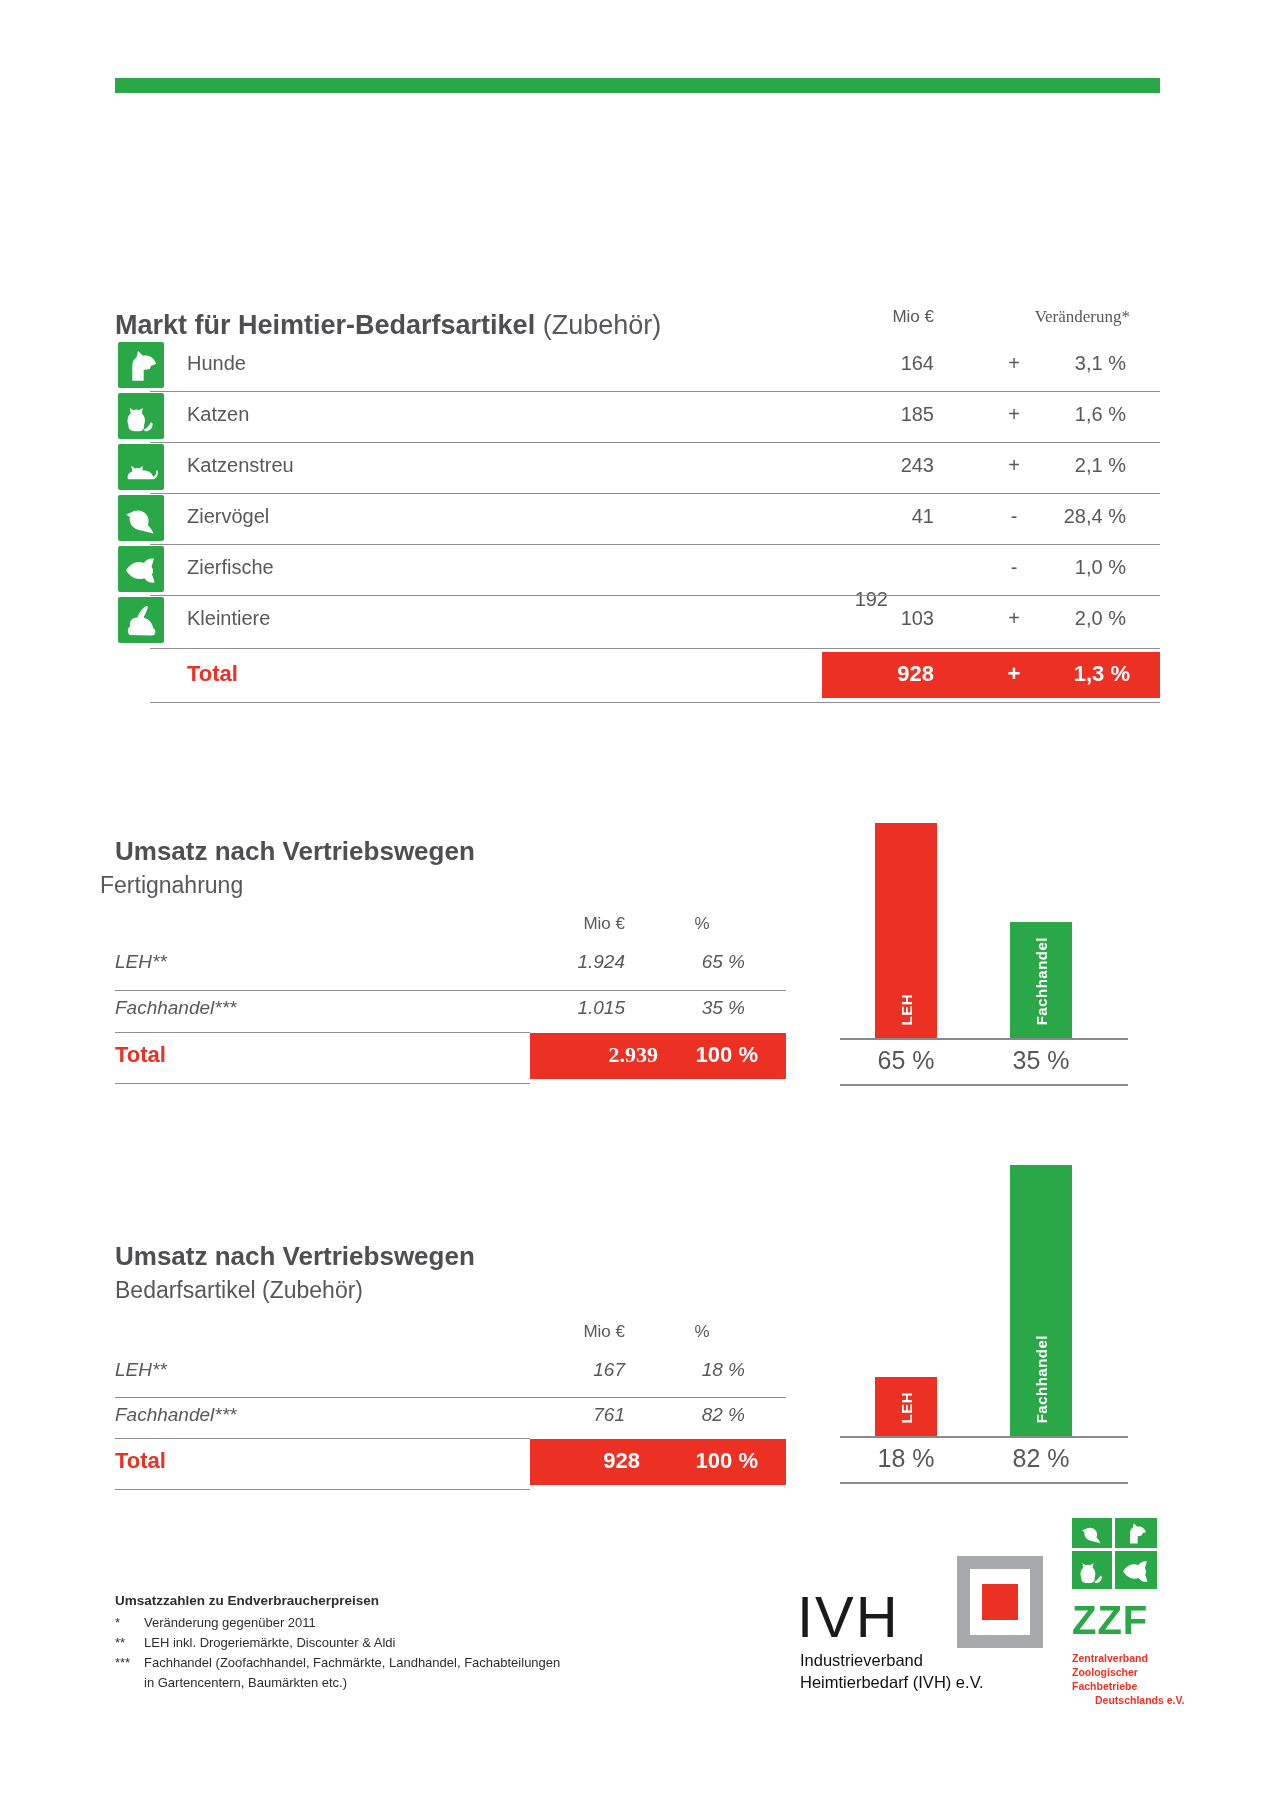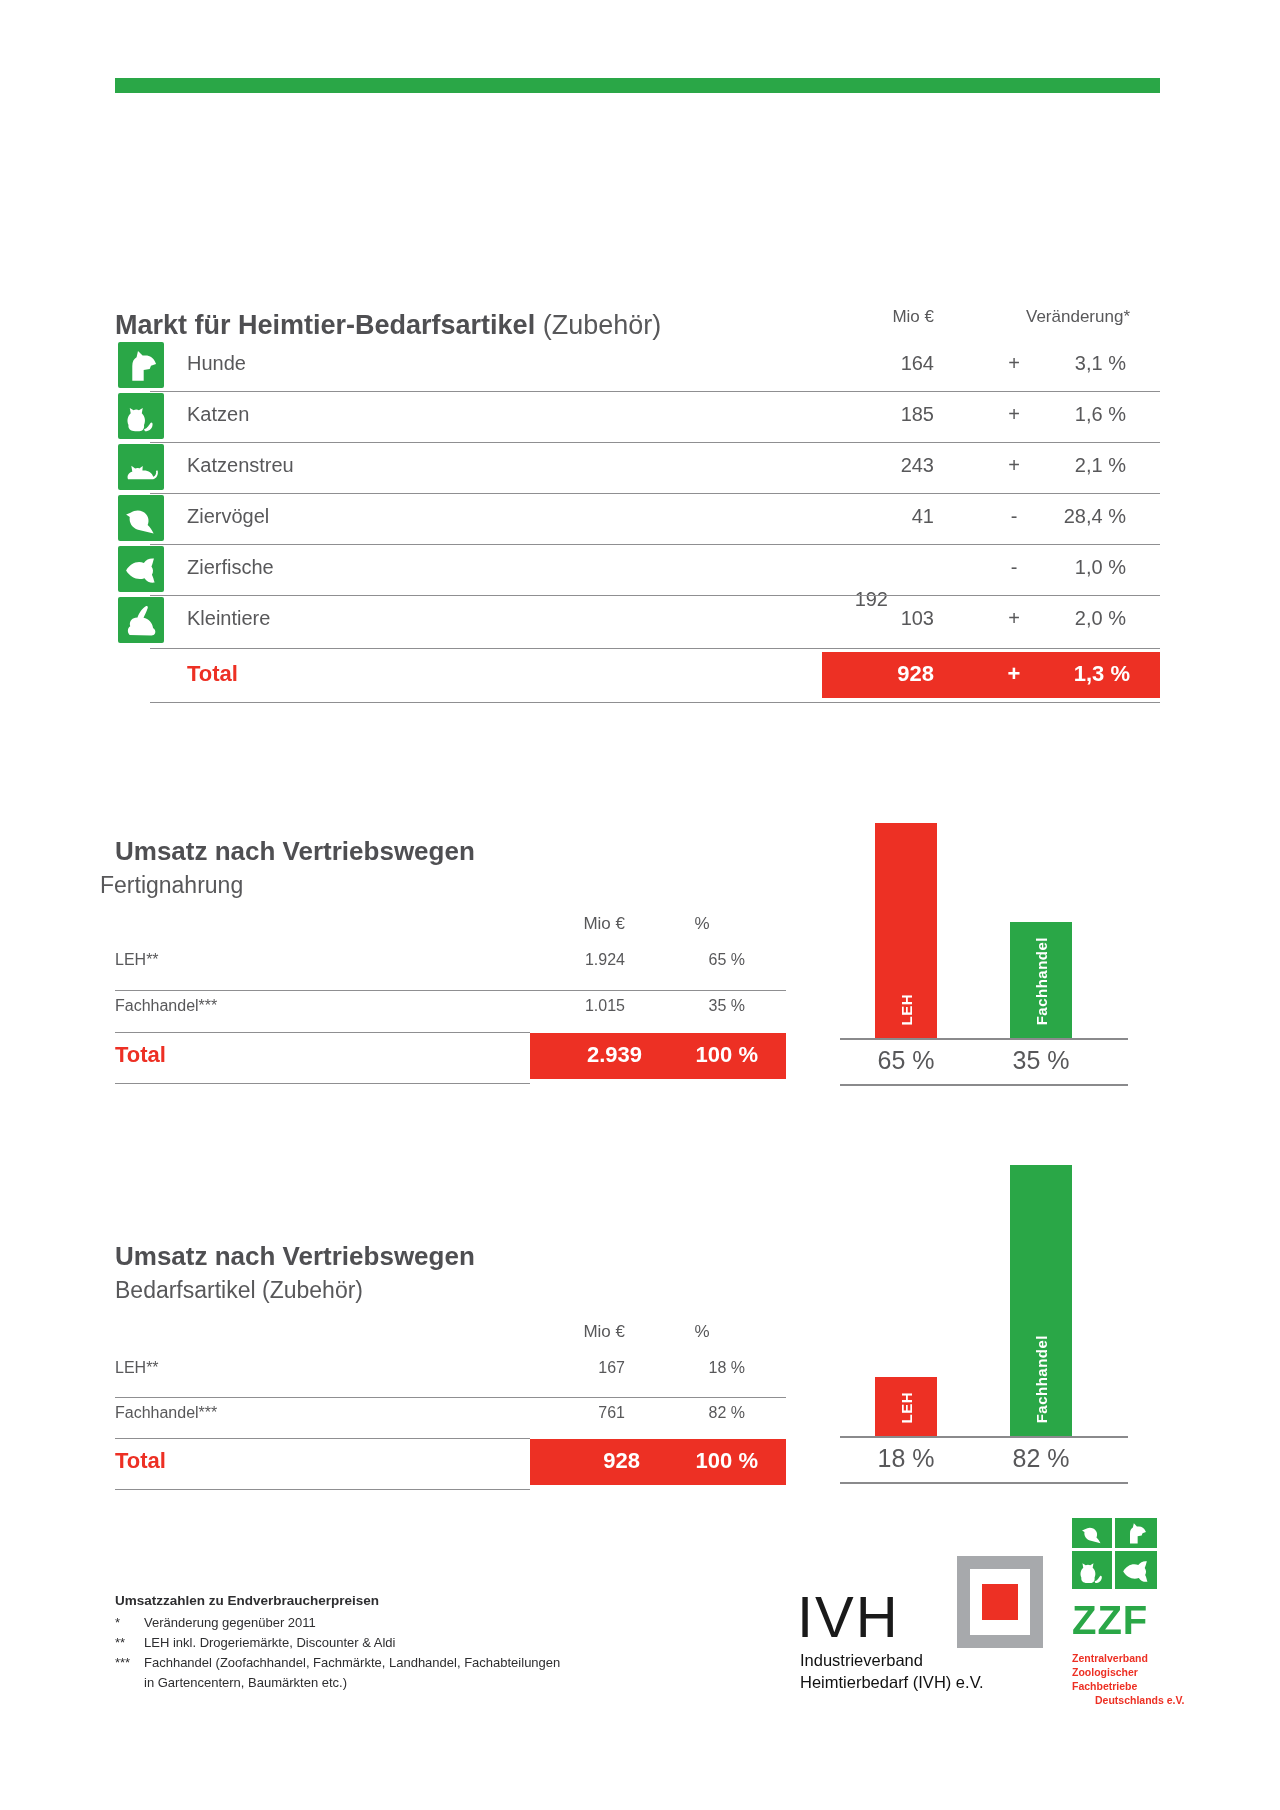--- a/index.html
+++ b/index.html
@@ -12,21 +12,21 @@
   html,body{margin:0;padding:0;background:#fff;}
   body{font-family:"Liberation Sans",sans-serif;color:var(--txt);}
   .page{position:relative;width:1280px;height:1810px;background:#fff;overflow:hidden;}
   .abs{position:absolute;}
   .h1{font-size:27px;font-weight:bold;color:#4f4f52;white-space:nowrap;}
   .h1 .light{font-weight:normal;color:var(--txt);}
   .h2{font-size:26px;font-weight:bold;color:#4f4f52;white-space:nowrap;}
   .h3{font-size:23px;color:var(--txt);white-space:nowrap;}
   .colhead{font-size:17px;color:var(--txt);white-space:nowrap;}
   .cell{font-size:20px;color:var(--txt);white-space:nowrap;}
-  .cell-s{font-size:16px;color:var(--txt);white-space:nowrap;}
+  .cell-s{font-size:19px;color:var(--txt);white-space:nowrap;font-style:italic;}
   .r{text-align:right;}
   .c{text-align:center;}
   .hline{background:var(--line);height:1px;}
   .hline2{background:#8a8a8c;height:2px;}
   .icon-box{width:46px;height:46px;background:var(--green);border-radius:2px;
             display:flex;align-items:center;justify-content:center;}
   .icon-box svg{width:38px;height:38px;}
   .redbox{background:var(--red);}
   .total-label{font-size:22px;font-weight:bold;color:var(--red);white-space:nowrap;}
   .total-cell{font-size:22px;font-weight:bold;color:#fff;white-space:nowrap;}
@@ -56,21 +56,21 @@
 </head>
 <body>
 
 <div class="page">
 
   <div class="abs topbar" style="left:115px;top:78px;width:1045px;height:15px;"></div>
 
   <div class="abs h1" style="left:115px;top:274px;margin-top:36px;"><span>Markt für Heimtier-Bedarfsartikel</span><span class="light"> (Zubehör)</span></div>
 
   <div class="abs colhead r" style="left:790px;top:307px;width:144px;">Mio €</div>
-  <div class="abs colhead r" style="left:985px;top:307px;width:145px;">Veränderung*</div>
+  <div class="abs colhead r" style="left:985px;top:307px;width:145px;font-family:Liberation Serif, serif;">Veränderung*</div>
 
   <div class="abs icon-box" style="left:118px;top:342px;">
     <svg viewBox="0 0 24 24">
         <path fill="#fff" d="M6.5 22V12.6c0-2.7 1-4.5 2.7-5.5l.9-4 2.9 2.9h1.9c2.8 0 5 1.6 6 4l.6 1.4-3.2 1-.8 2.2-3.8.6V22z"></path>
       </svg>
   </div>
   <div class="abs cell" style="left:187px;top:352px;">Hunde</div>
   <div class="abs cell r" style="left:790px;top:352px;width:144px;">164</div>
   <div class="abs cell c" style="left:998px;top:352px;width:32px;">+</div>
   <div class="abs cell r" style="left:1030px;top:352px;width:96px;">3,1 %</div>
@@ -149,21 +149,21 @@
   <div class="abs cell-s r" style="left:630px;top:951px;width:115px;">65 %</div>
   <div class="abs hline" style="left:115px;top:990px;width:671px;"></div>
 
   <div class="abs cell-s" style="left:115px;top:997px;">Fachhandel***</div>
   <div class="abs cell-s r" style="left:480px;top:997px;width:145px;">1.015</div>
   <div class="abs cell-s r" style="left:630px;top:997px;width:115px;">35 %</div>
   <div class="abs hline" style="left:115px;top:1032px;width:415px;"></div>
 
   <div class="abs redbox" style="left:530px;top:1033px;width:256px;height:46px;"></div>
   <div class="abs total-label" style="left:115px;top:1042px;">Total</div>
-  <div class="abs total-cell r" style="left:472px;top:1042px;width:170px;">2.939</div>
+  <div class="abs total-cell r" style="left:488px;top:1042px;width:170px;font-family:Liberation Serif, serif;">2.939</div>
   <div class="abs total-cell r" style="left:650px;top:1042px;width:108px;">100 %</div>
   <div class="abs hline" style="left:115px;top:1083px;width:415px;"></div>
 
   <div class="chart-zone" style="left:840px;top:822px;width:290px;height:216px;">
     <div class="bar bar-red" style="left: 35px; height: 215px;">
       <span class="vlabel">LEH</span>
     </div>
     <div class="bar bar-green" style="left: 170px; height: 116px;">
       <span class="vlabel">Fachhandel</span>
     </div>

